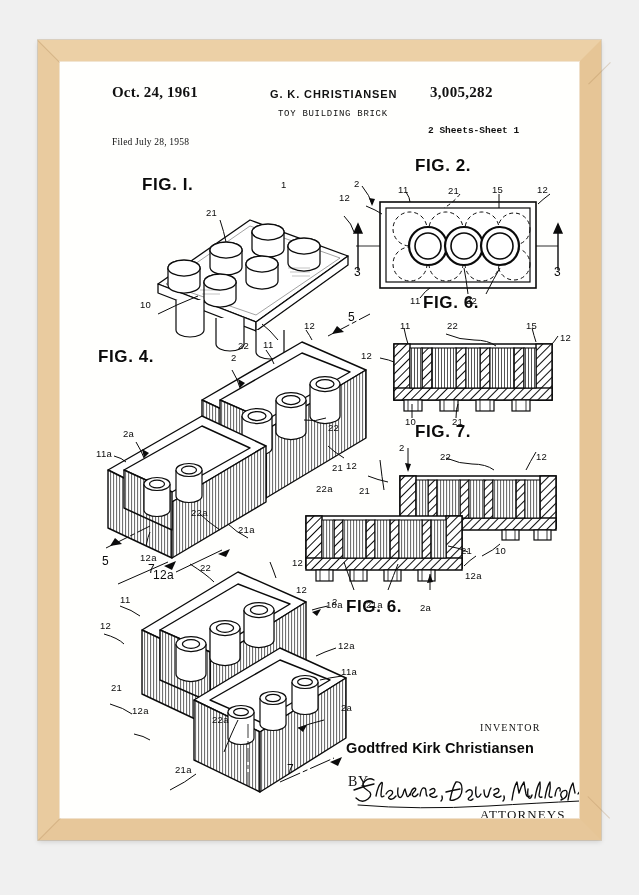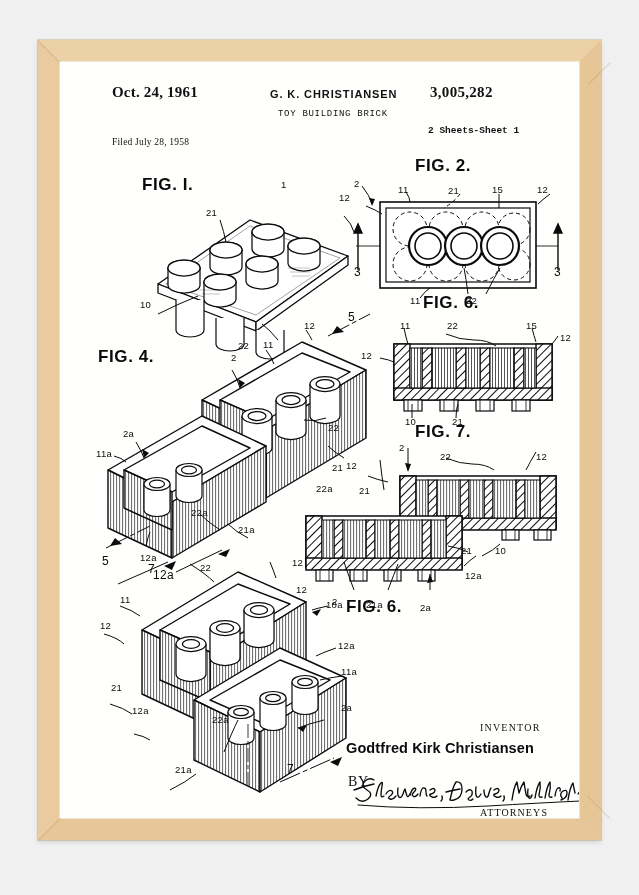--- a/index.html
+++ b/index.html
@@ -85,21 +85,21 @@
 
   
   .inv-label{position:absolute;left:420px;top:660px;font-family:"Liberation Serif",serif;
              font-size:10px;letter-spacing:1.2px;color:#111;white-space:nowrap;}
   .inv-name{position:absolute;left:286px;top:678px;font-family:"Liberation Sans",sans-serif;
             font-weight:bold;font-size:14.5px;color:#0b0b0b;white-space:nowrap;letter-spacing:.1px;}
   .by-label{position:absolute;left:288px;top:712px;font-family:"Liberation Serif",serif;
             font-size:14px;letter-spacing:.6px;color:#111;}
   .sig{position:absolute;left:292px;top:714px;width:230px;height:32px;}
   .att-label{position:absolute;left:420px;top:745px;font-family:"Liberation Serif",serif;
-             font-size:10px;letter-spacing:1.1px;color:#111;white-space:nowrap;}
+             font-size:13px;letter-spacing:1.1px;color:#111;white-space:nowrap;}
 
   svg{display:block;overflow:visible;}
   .fig-svg{position:absolute;}
 </style>
 </head>
 <body>
 
 <div class="poster-wrap">
 
   <div class="frame"></div>

